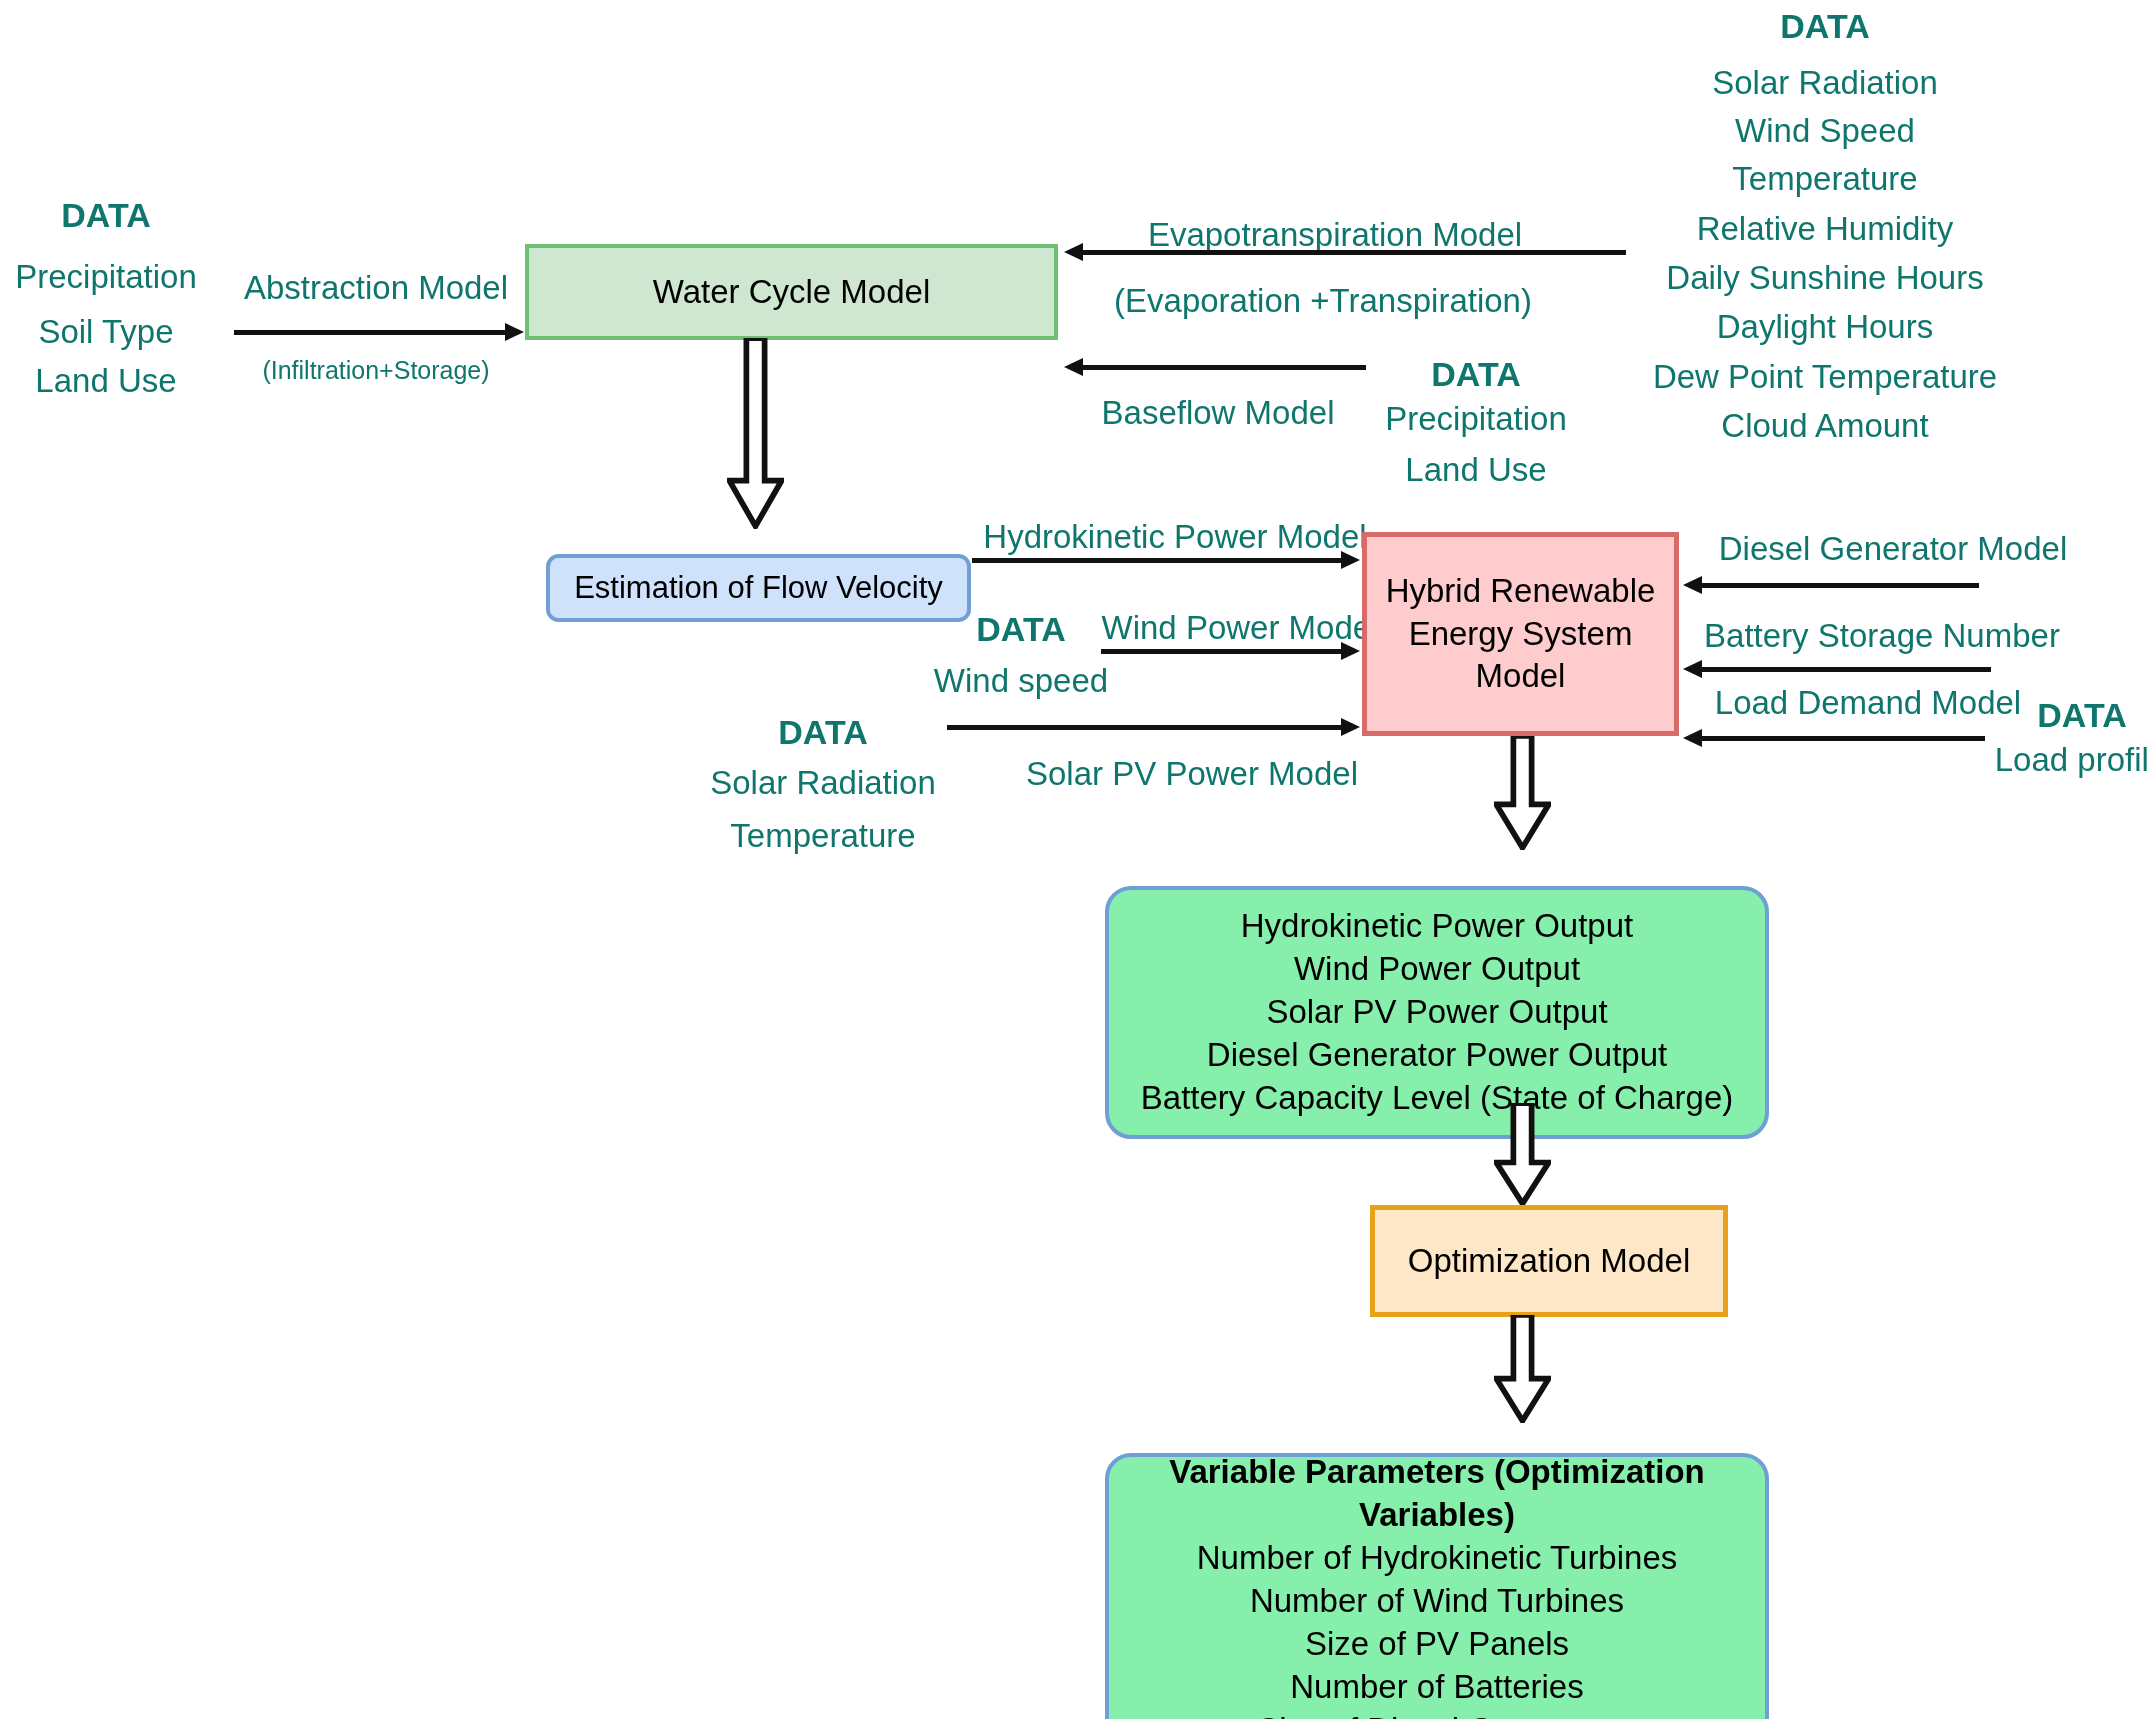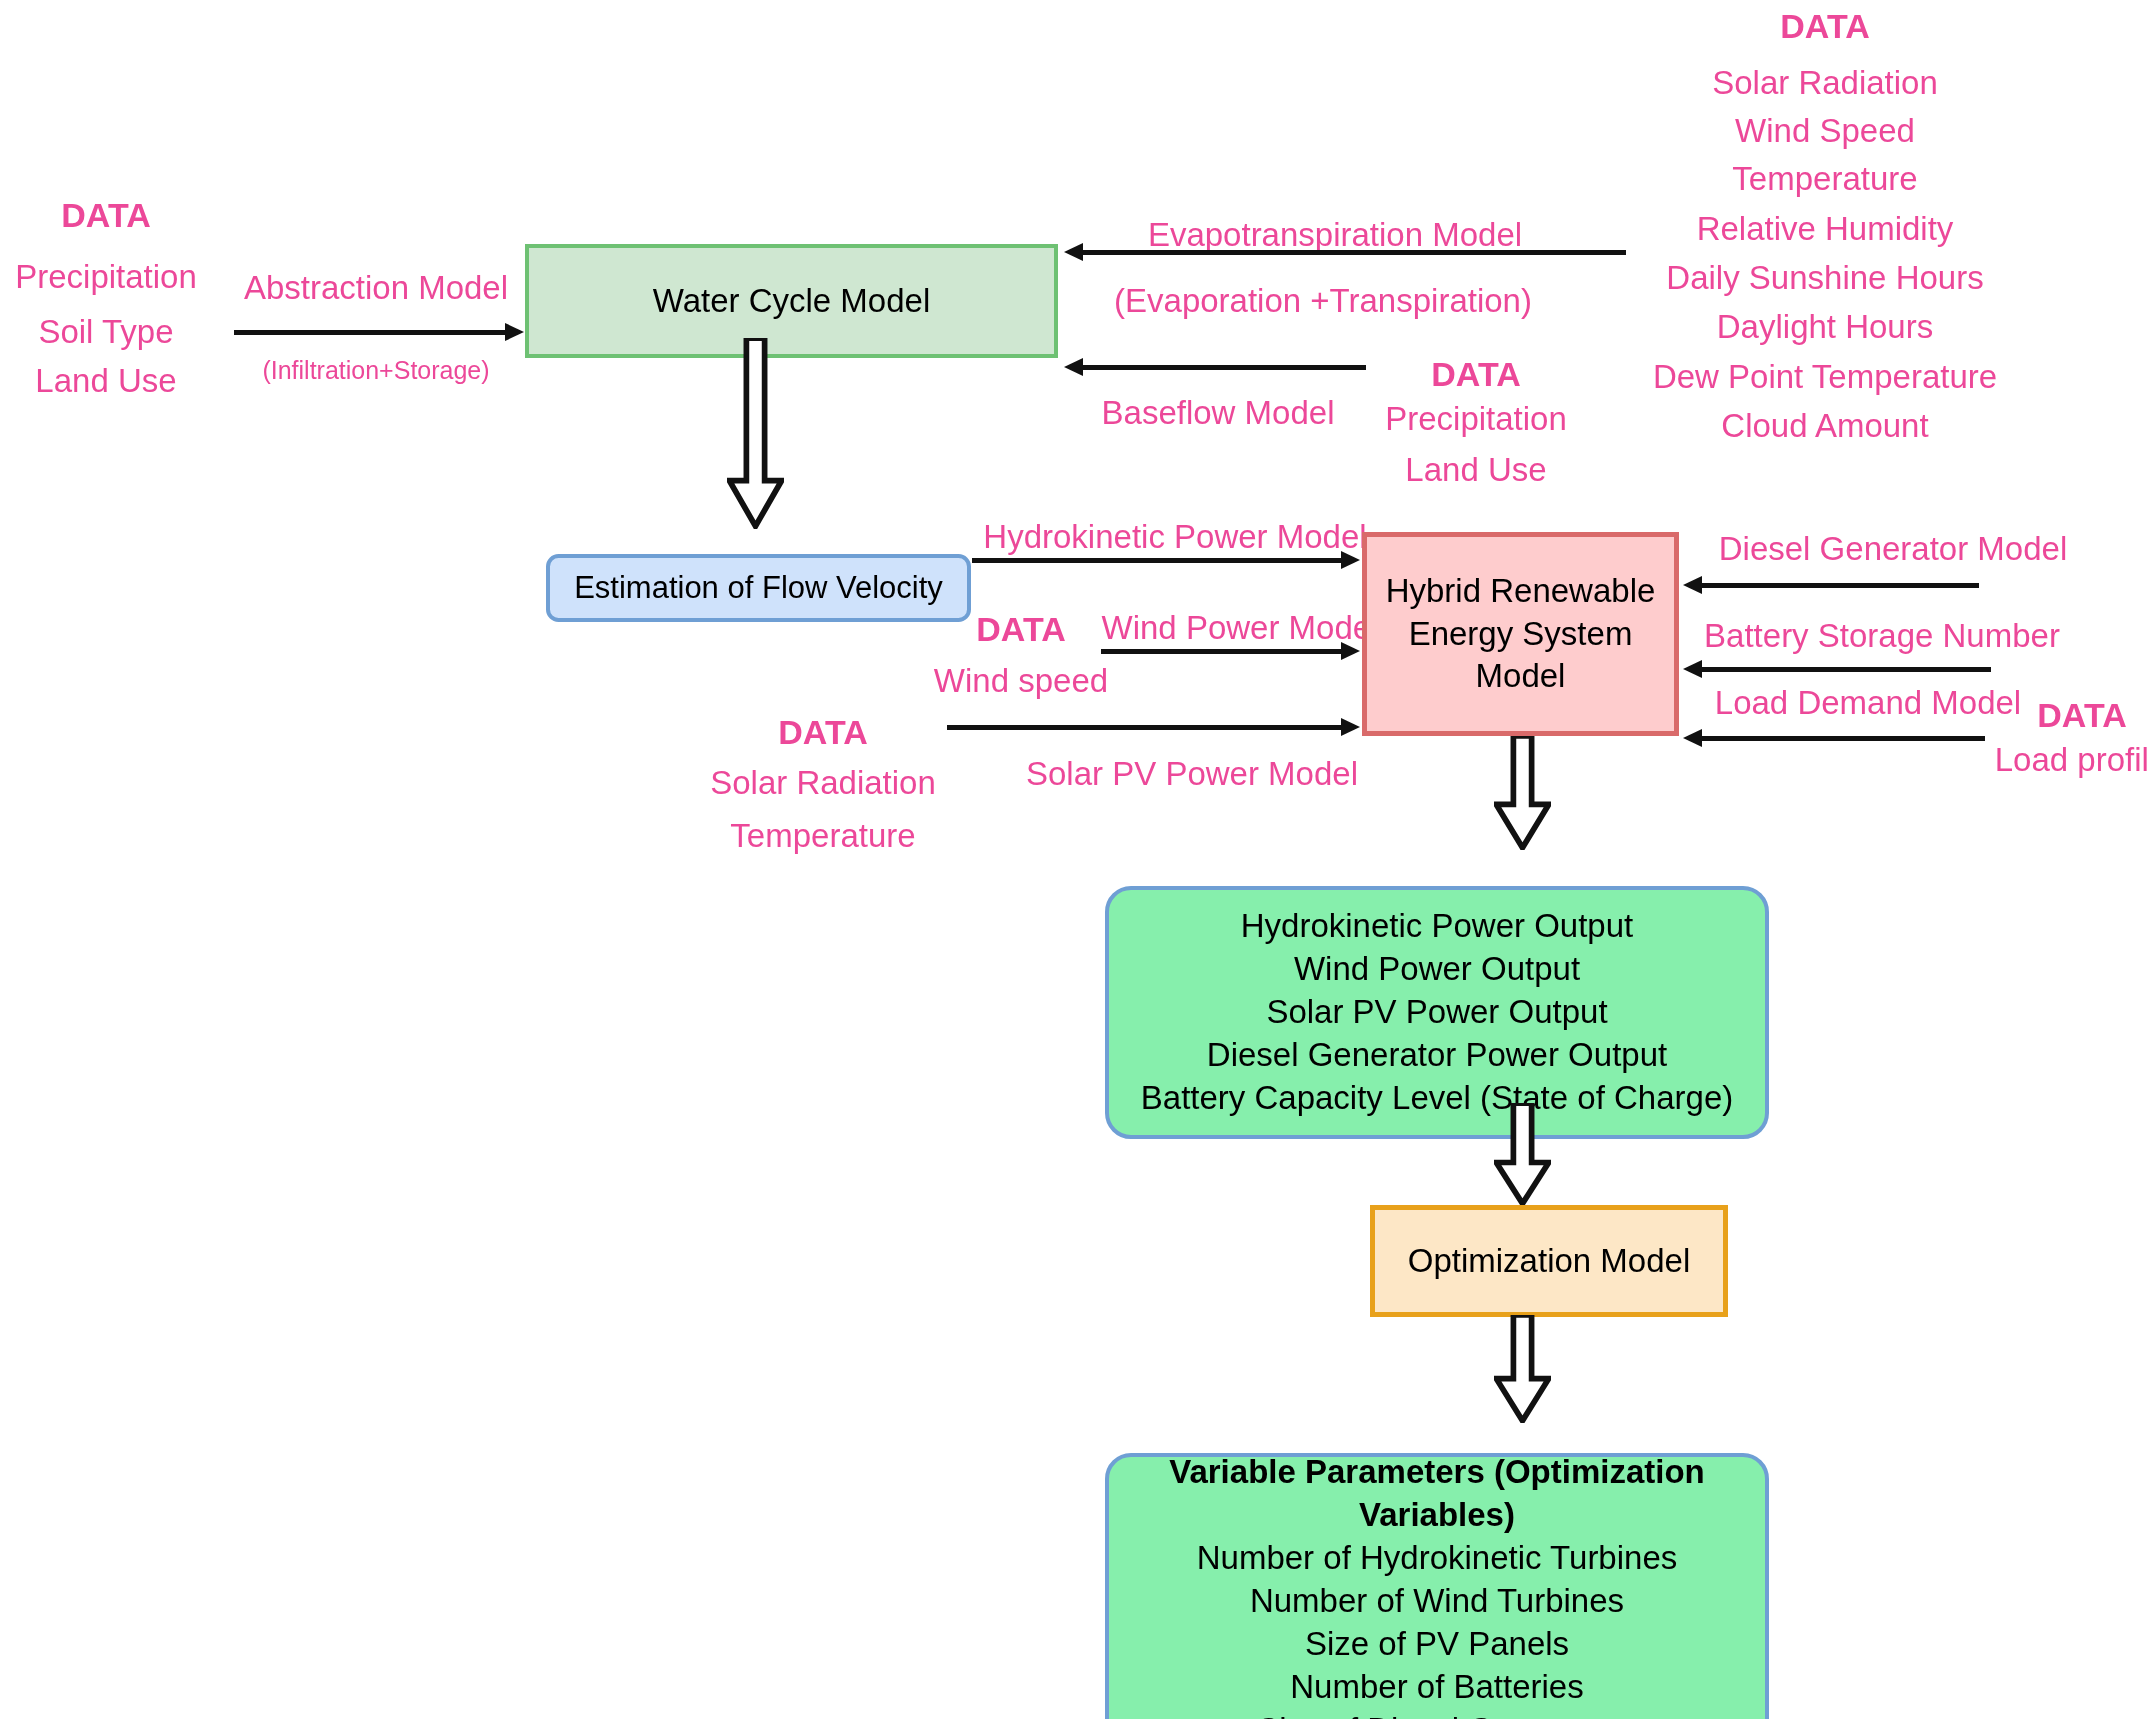--- a/index.html
+++ b/index.html
@@ -1,19 +1,19 @@
 <!DOCTYPE html>
 <html style="font-size:9px"><head>
 <meta charset="utf-8">
 <style>
   html,body{margin:0;padding:0;background:#ffffff;}
   body{font-family:"Liberation Sans", sans-serif;}
   #canvas{position:relative;width:2151px;height:1720px;background:#ffffff;overflow:hidden;}
 
-  .txt{position:absolute;color:#ec4899;line-height:1.18;white-space:pre;}
+  .txt{position:absolute;color:#0f766e;line-height:1.18;white-space:pre;}
   .ctr{text-align:center;transform:translateX(-50%);}
   .bold{font-weight:bold;}
 
   .box{position:absolute;box-sizing:border-box;display:flex;flex-direction:column;
        align-items:center;justify-content:center;text-align:center;line-height:1.30;}
 
   .box-green{background:#cfe7d1;border:4.6px solid #6ec173;}
   .box-pink{background:#fecccd;border:5.1px solid #d96a6a;}
   .box-orange{background:#fde7c6;border:5.1px solid #e8a11b;}
   .box-blue-sm{background:#cfe2fb;border:4px solid #6f9fd4;border-radius:12.5px;}
@@ -42,21 +42,21 @@
   <div class="txt ctr" style="left:106px;top:362px;font-size:33px;">Land Use</div>
 
   <div class="txt ctr" style="left:376px;top:269px;font-size:33px;">Abstraction Model</div>
   <div class="txt ctr" style="left:376px;top:356px;font-size:25px;text-align:right;">(Infiltration+Storage)</div>
 
   <div class="arrow right" style="left:234px;top:330px;width:273px;">
     <div class="shaft"></div>
       <div class="head"></div>
   </div>
 
-  <div class="box box-green" style="left:525px;top:244px;width:533px;height:114px;font-size:33px;">
+  <div class="box box-green" style="left:525px;top:244px;width:533px;height:96px;font-size:33px;">
     <div>Water Cycle Model</div>
   </div>
 
   <div class="txt ctr bold" style="left:1825px;top:5.7px;font-size:34px;">DATA</div>
   <div class="txt ctr" style="left:1825px;top:64px;font-size:33px;">Solar Radiation</div>
   <div class="txt ctr" style="left:1825px;top:112px;font-size:33px;">Wind Speed</div>
   <div class="txt ctr" style="left:1825px;top:160px;font-size:33px;">Temperature</div>
   <div class="txt ctr" style="left:1825px;top:210px;font-size:33px;">Relative Humidity</div>
   <div class="txt ctr" style="left:1825px;top:259px;font-size:33px;">Daily Sunshine Hours</div>
   <div class="txt ctr" style="left:1825px;top:308px;font-size:33px;">Daylight Hours</div>

